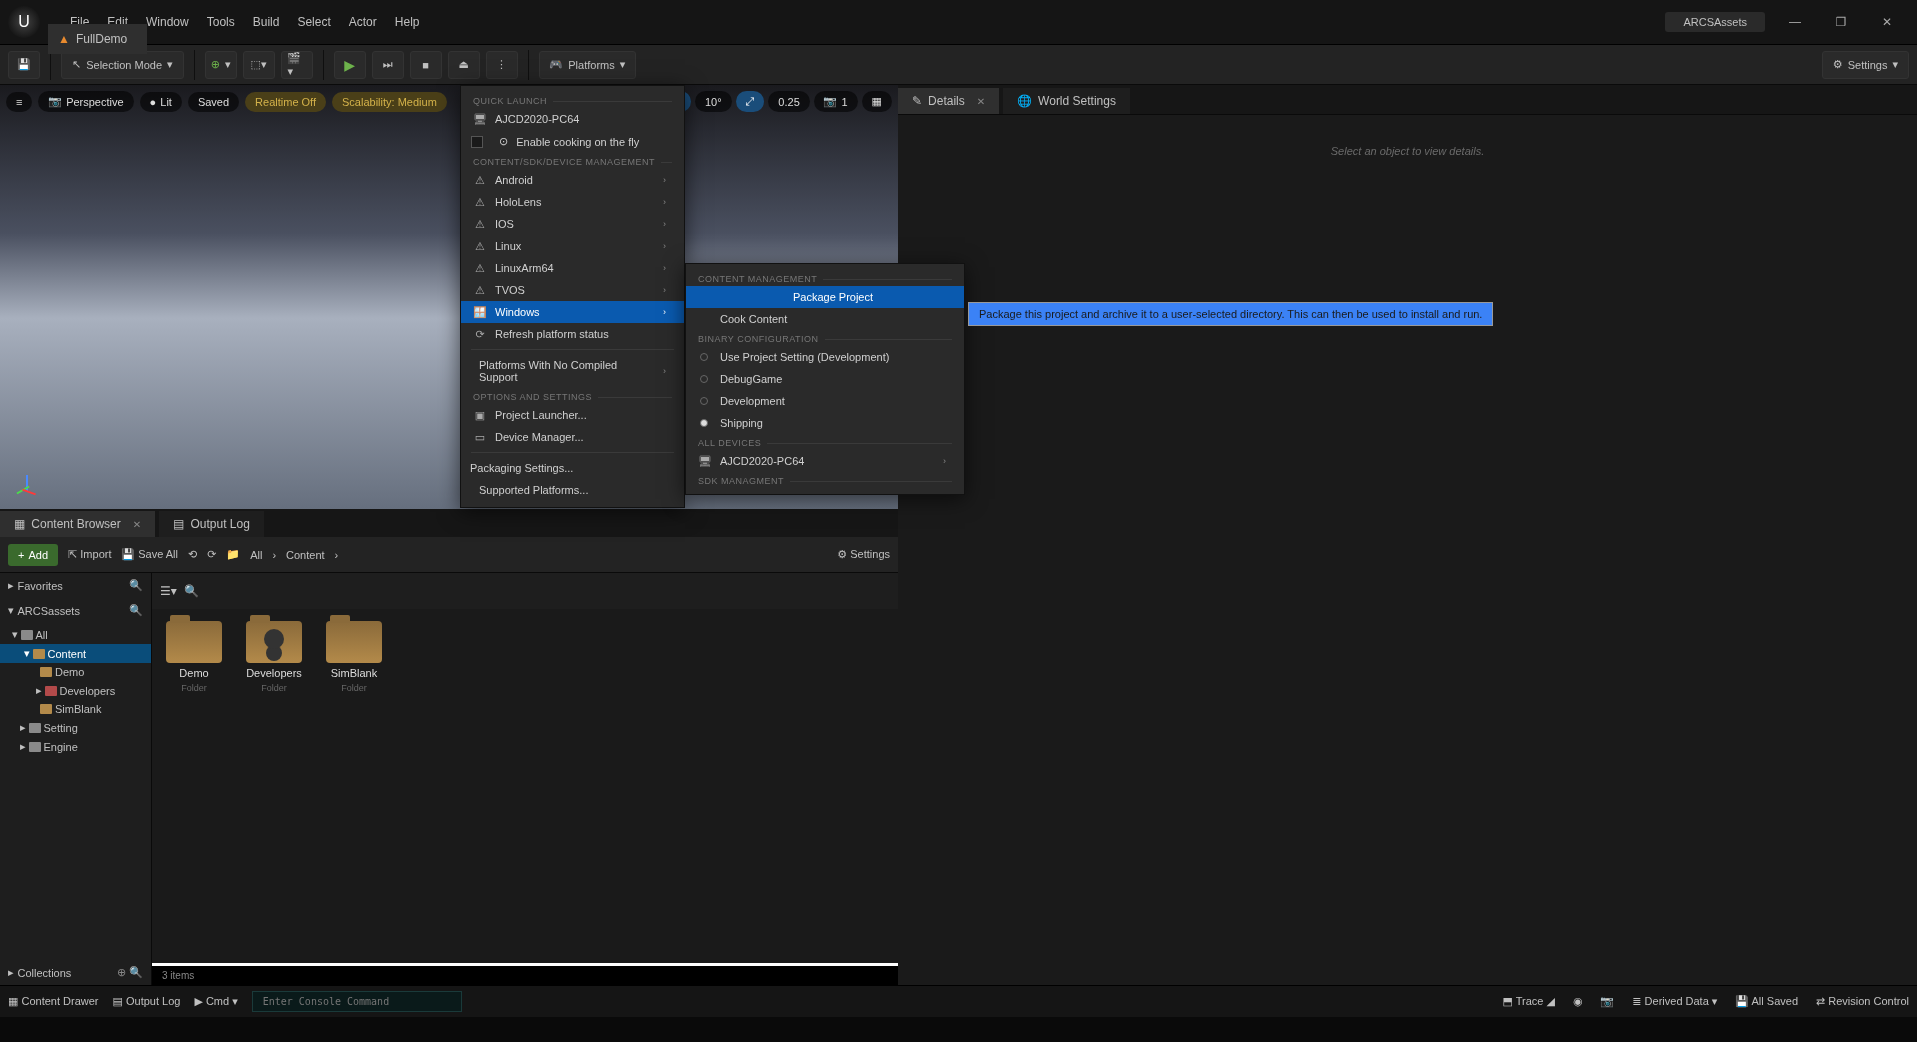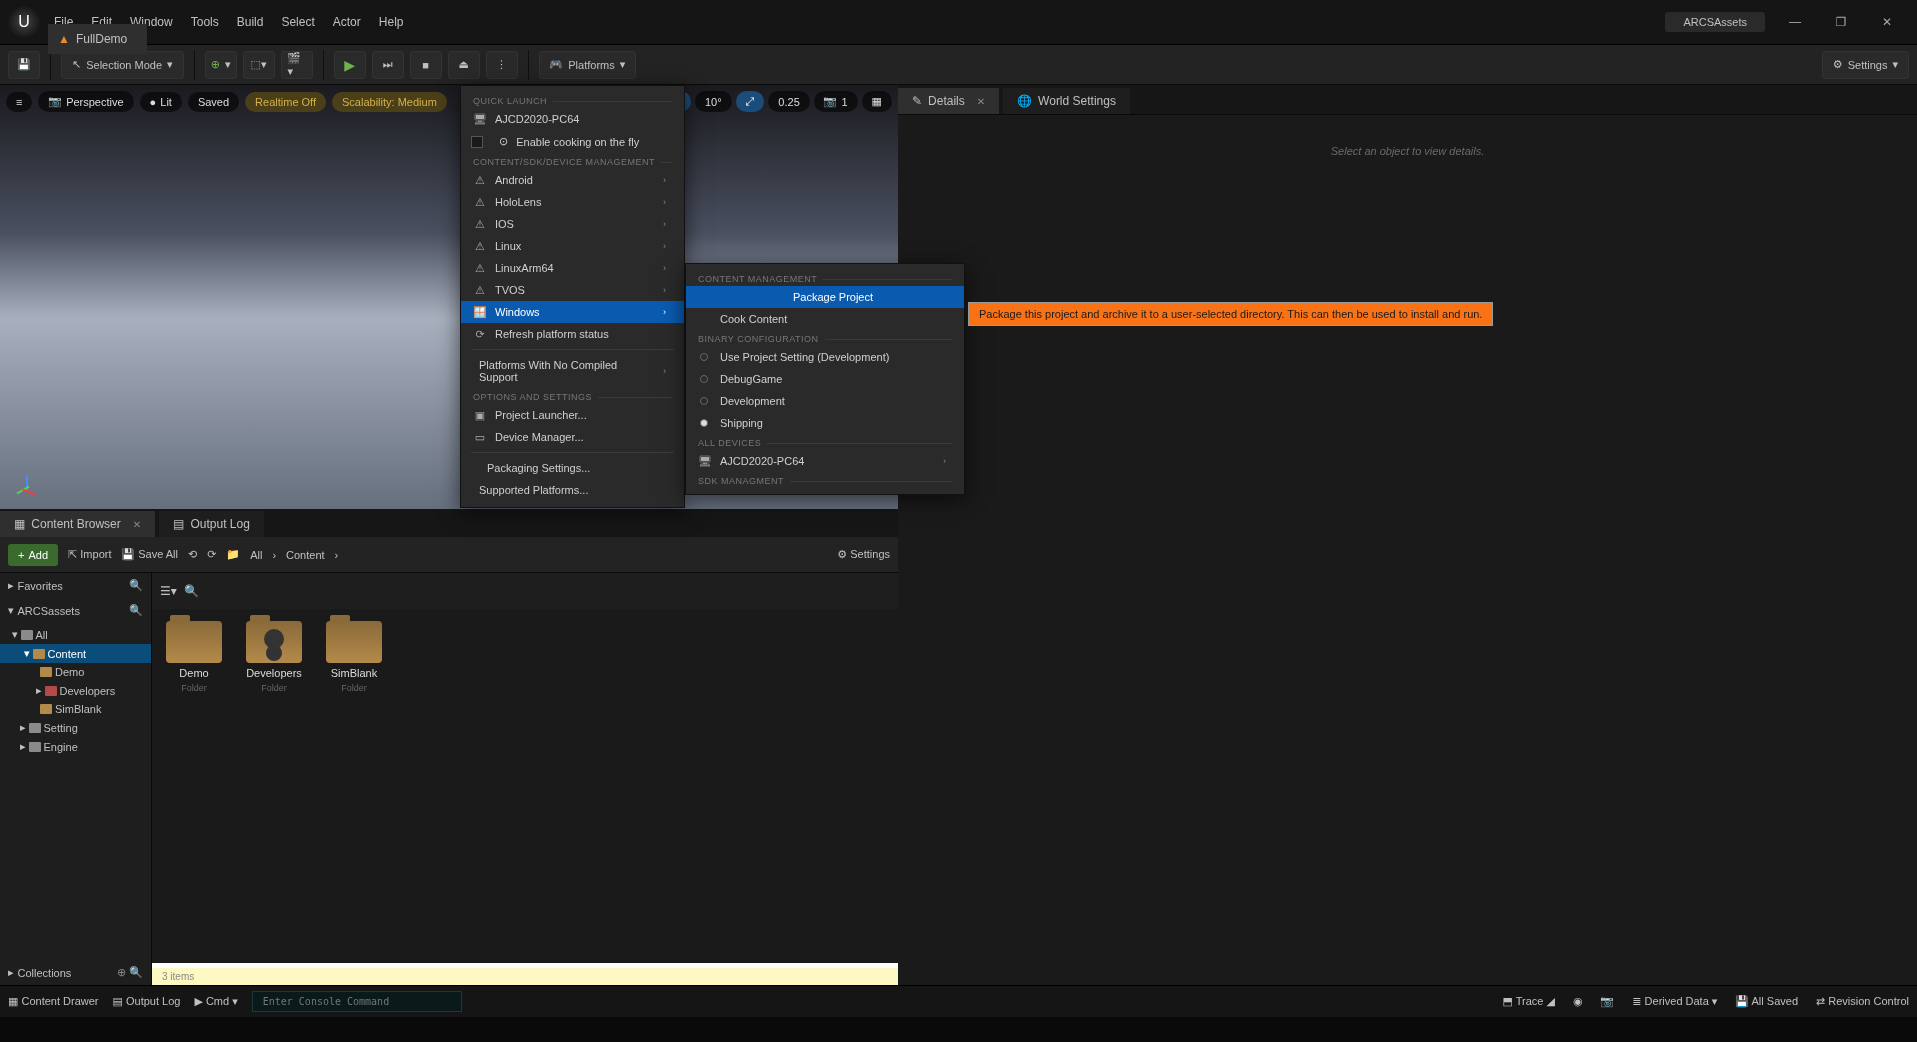--- a/index.html
+++ b/index.html
@@ -1,19 +1,19 @@
 <!DOCTYPE html>
 <html><head>
 <meta charset="utf-8">
 <style>
 * { margin:0; padding:0; box-sizing:border-box; font-family:"Segoe UI",Arial,sans-serif; user-select:none; }
 body { background:#151515; color:#c0c0c0; font-size:12px; width:1917px; height:1042px; overflow:hidden; position:relative; }
 .titlebar { height:45px; background:#151515; display:flex; align-items:center; border-bottom:1px solid #000; }
 .ue-logo { width:32px; height:32px; margin-left:8px; margin-right:8px; border-radius:50%; background:radial-gradient(circle,#444 0%,#111 80%); display:flex; align-items:center; justify-content:center; font-size:16px; color:#fff; }
-.menubar { display:flex; gap:18px; margin-left:6px; font-size:12px; color:#c0c0c0; }
+.menubar { display:flex; gap:18px; margin-left:22px; font-size:12px; color:#c0c0c0; }
 .menubar span { cursor:pointer; }
 .title-right { margin-left:auto; display:flex; align-items:center; gap:14px; margin-right:14px; }
 .btn-pill { background:#2a2a2a; padding:4px 18px; border-radius:3px; font-size:11px; }
 .win-btn { width:32px; height:28px; display:flex; align-items:center; justify-content:center; color:#aaa; font-size:12px; }
 .tab-row { position:absolute; top:24px; left:48px; display:flex; }
 .tab { background:#2f2f2f; padding:8px 20px 8px 10px; font-size:12px; display:flex; align-items:center; gap:6px; }
 .tab-orange { color:#e88a2e; }
 .toolbar { height:40px; background:#232323; border-bottom:1px solid #0a0a0a; display:flex; align-items:center; padding:0 8px; gap:6px; }
 .tool-btn { height:28px; background:#2a2a2a; border:1px solid #333; border-radius:3px; padding:0 10px; display:flex; align-items:center; gap:5px; font-size:11px; color:#c0c0c0; }
 .tool-btn.icon-only { padding:0 6px; width:32px; justify-content:center; }
@@ -55,39 +55,39 @@
 .cb-main { flex:1; display:flex; flex-direction:column; }
 .cb-search { height:36px; display:flex; align-items:center; padding:0 8px; gap:8px; background:#1e1e1e; }
 .search-input { background:#151515; border:1px solid #333; border-radius:14px; padding:4px 12px; width:380px; font-size:11px; color:#888; }
 .assets { flex:1; padding:12px; display:flex; gap:20px; align-items:flex-start; }
 .asset { width:60px; display:flex; flex-direction:column; align-items:center; gap:4px; }
 .asset-folder { width:56px; height:42px; background:linear-gradient(180deg,#8a6a3a,#b38a4a); border-radius:4px; position:relative; }
 .asset-folder::before { content:""; position:absolute; top:-6px; left:4px; width:20px; height:8px; background:#8a6a3a; border-radius:2px 2px 0 0; }
 .asset-folder.person::after { content:""; position:absolute; top:8px; left:18px; width:20px; height:20px; border-radius:50%; background:#333; box-shadow:0 14px 0 -2px #333; }
 .asset-label { font-size:11px; color:#ddd; text-align:center; }
 .asset-sub { font-size:9px; color:#666; }
-.cb-foot { height:22px; padding:2px 10px; display:flex; align-items:center; font-size:10px; color:#888; background:#fef9c3; border-top:5px solid #ffffff; }
+.cb-foot { height:22px; padding:2px 10px; display:flex; align-items:center; font-size:10px; color:#888; background:#000000; border-top:3px solid #ffffff; }
 .bottombar { position:absolute; bottom:25px; left:0; right:0; height:32px; background:#151515; border-top:1px solid #000; display:flex; align-items:center; padding:0 8px; gap:14px; font-size:11px; }
 .cmd-input { background:#0a1a1a; border:1px solid #1a3a3a; padding:4px 10px; width:210px; color:#4a8080; font-family:monospace; font-size:10px; }
 .bottom-right { margin-left:auto; display:flex; gap:18px; align-items:flex-end; }
 .taskbar { position:absolute; bottom:0; left:0; right:0; height:25px; background:#0a0a0a; }
 
 .menu { position:absolute; background:#2a2a2a; border:1px solid #111; box-shadow:0 4px 20px rgba(0,0,0,.6); font-size:11px; padding:6px 0; }
 .menu-section { color:#777; font-size:9px; letter-spacing:.5px; padding:4px 12px 2px; display:flex; align-items:center; gap:6px; }
 .menu-section::after { content:""; flex:1; height:1px; background:#3a3a3a; }
 .menu-item { padding:5px 18px 5px 34px; display:flex; align-items:center; gap:8px; color:#d0d0d0; position:relative; }
 .menu-item:hover, .menu-item.hl { background:#0a5aaf; color:#fff;justify-content:center; }
 .menu-item .chev { margin-left:auto; color:#888; font-size:9px; }
 .menu-item .ico { position:absolute; left:12px; width:14px; text-align:center; color:#aaa; }
 .menu-sep { height:1px; background:#3a3a3a; margin:4px 10px; }
 .chk { position:absolute; left:10px; width:12px; height:12px; border:1px solid #555; background:#1a1a1a; }
 .radio { position:absolute; left:14px; width:8px; height:8px; border-radius:50%; border:1px solid #666; }
 .radio.on { background:#ddd; }
 .sdk-text { padding:6px 12px; color:#999; font-size:10px; line-height:1.5; }
-.tooltip { position:absolute; background:#f97316; color:#1a1a1a; padding:5px 10px; font-size:11px; border:1px solid #999; }
+.tooltip { position:absolute; background:#3b82f6; color:#1a1a1a; padding:5px 10px; font-size:11px; border:1px solid #999; }
 .gear { display:inline-block; }
 </style>
 </head>
 <body>
 
 <div class="titlebar">
   <div class="ue-logo">U</div>
   <div style="display:flex;flex-direction:column;">
     <div class="menubar">
       <span>File</span>
@@ -327,21 +327,21 @@
   <div class="menu-section">OPTIONS AND SETTINGS</div>
   <div class="menu-item">
       <span class="ico">▣</span>
       <span>Project Launcher...</span>
     </div>
   <div class="menu-item">
       <span class="ico">▭</span>
       <span>Device Manager...</span>
     </div>
   <div class="menu-sep"></div>
-  <div class="menu-item" style="padding-left:26px">
+  <div class="menu-item" style="padding-left:9px">
       <span>Packaging Settings...</span>
     </div>
   <div class="menu-item" style="padding-left:18px">
       <span>Supported Platforms...</span>
     </div>
 </div>
 
 <div class="menu" style="left:685px; top:263px; width:280px;">
   <div class="menu-section">CONTENT MANAGEMENT</div>
   <div class="menu-item hl">

